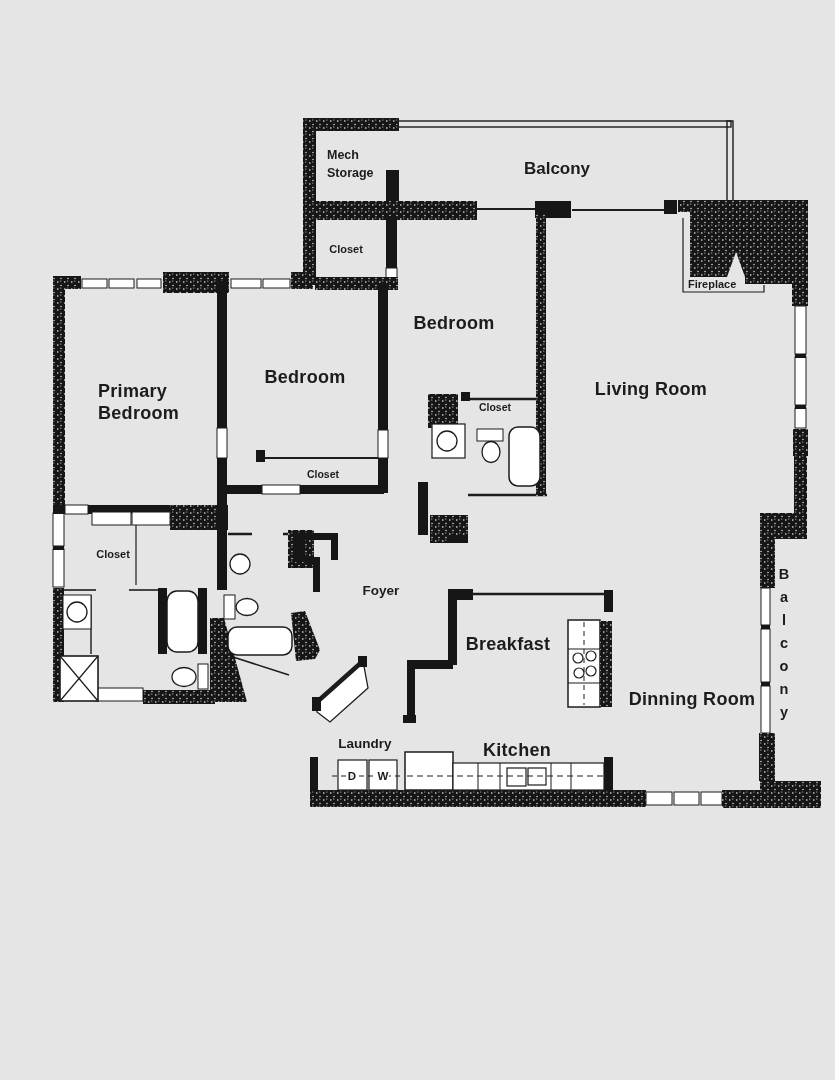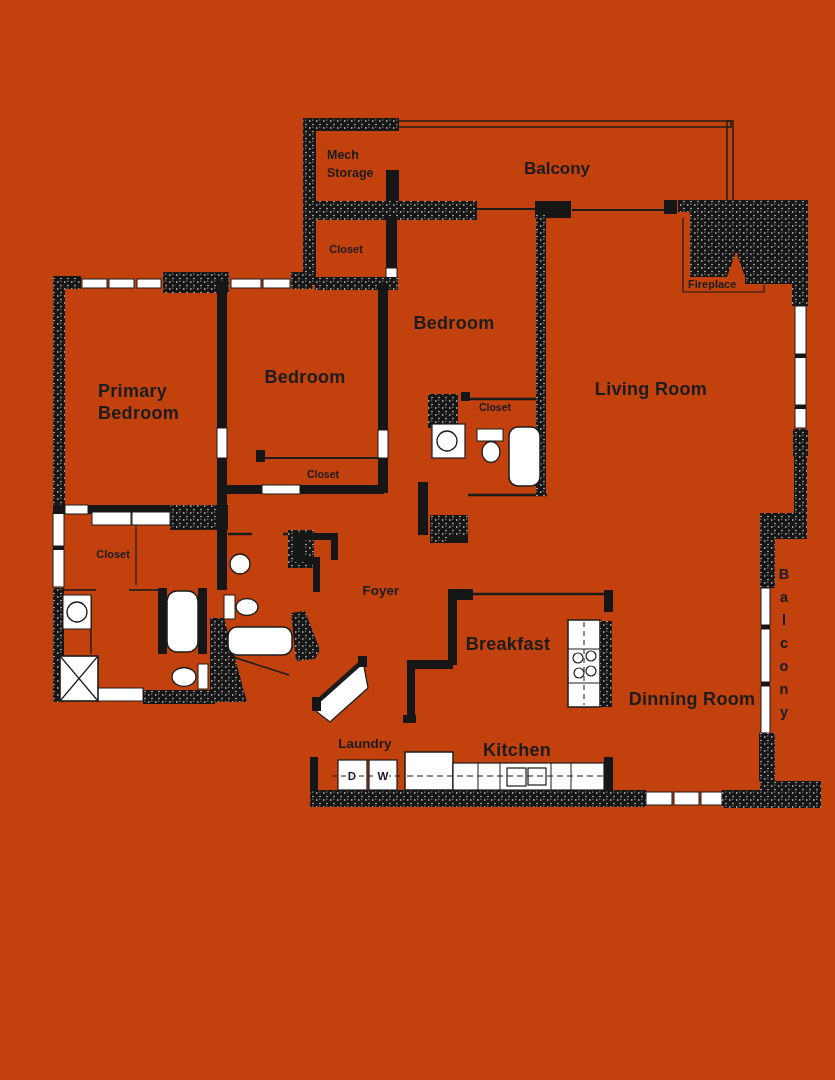--- a/index.html
+++ b/index.html
@@ -1,16 +1,16 @@
 <!DOCTYPE html>
 <html><head>
 <meta charset="utf-8">
 <style>
   html,body{margin:0;padding:0;background:#ffffff;}
-  .page{position:relative;width:835px;height:1080px;background:#c2410c;overflow:hidden;
+  .page{position:relative;width:835px;height:1080px;background:#e5e5e5;overflow:hidden;
         font-family:"Liberation Sans", sans-serif;}
   svg text{font-family:"Liberation Sans", sans-serif;font-weight:700;fill:#1c1c1c;}
   .lbl-big{font-size:18px;letter-spacing:.3px;}
   .lbl-med{font-size:13.5px;}
   .lbl-sm{font-size:11px;}
   .lbl-xs{font-size:10.5px;}
   .lbl-mech{font-size:12.5px;}
   .halo{stroke:#ffffff;stroke-width:3px;paint-order:stroke;font-size:11.5px;}
   .vlabel{position:absolute;left:776px;top:566px;writing-mode:vertical-rl;text-orientation:upright;
           letter-spacing:7px;font-weight:700;font-size:14.5px;color:#1c1c1c;}

